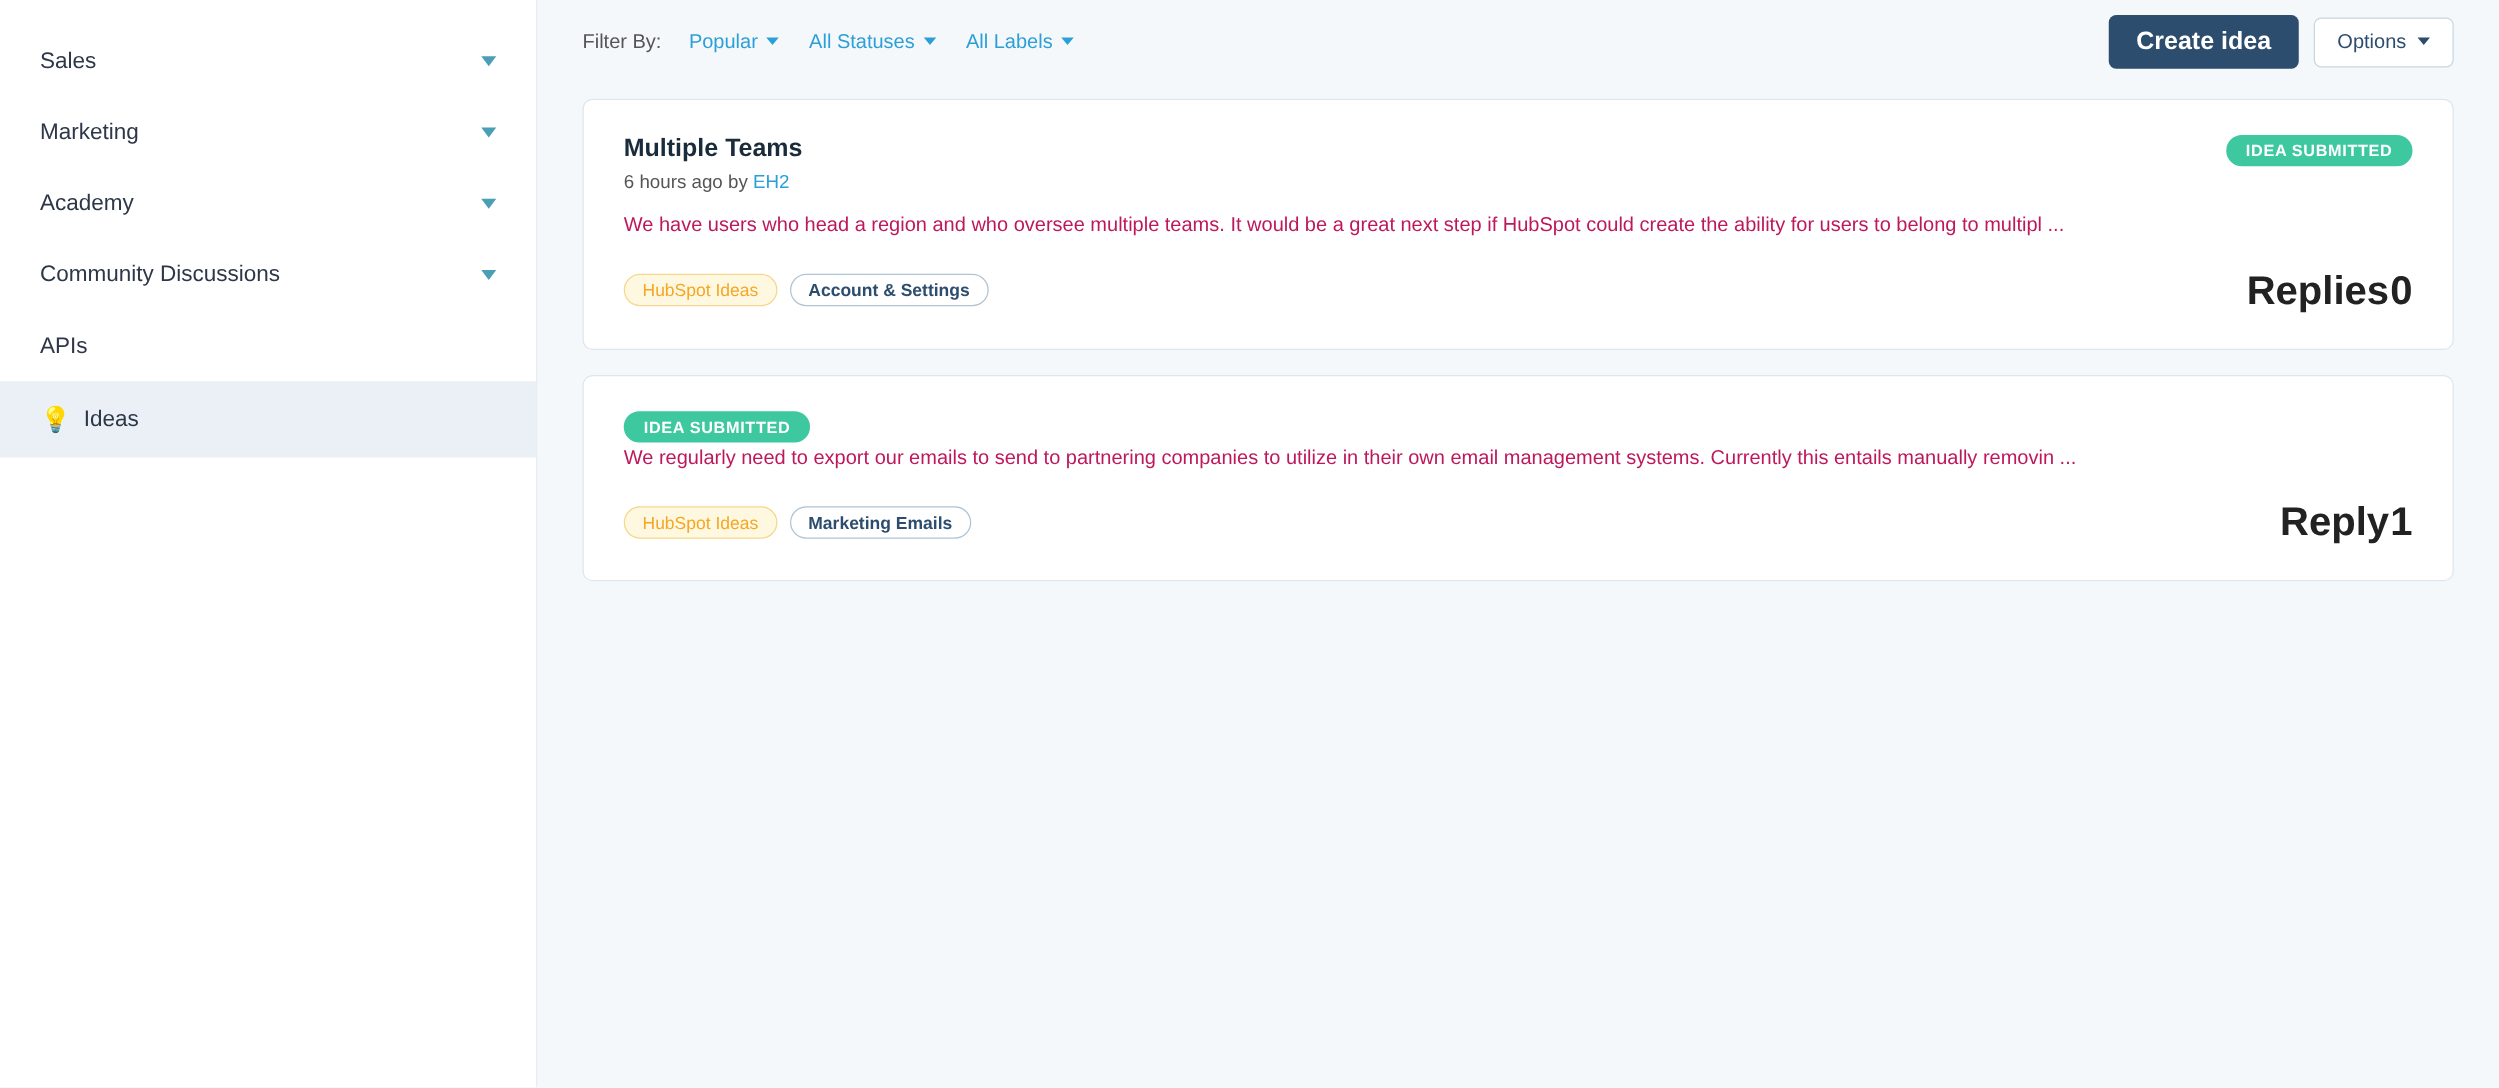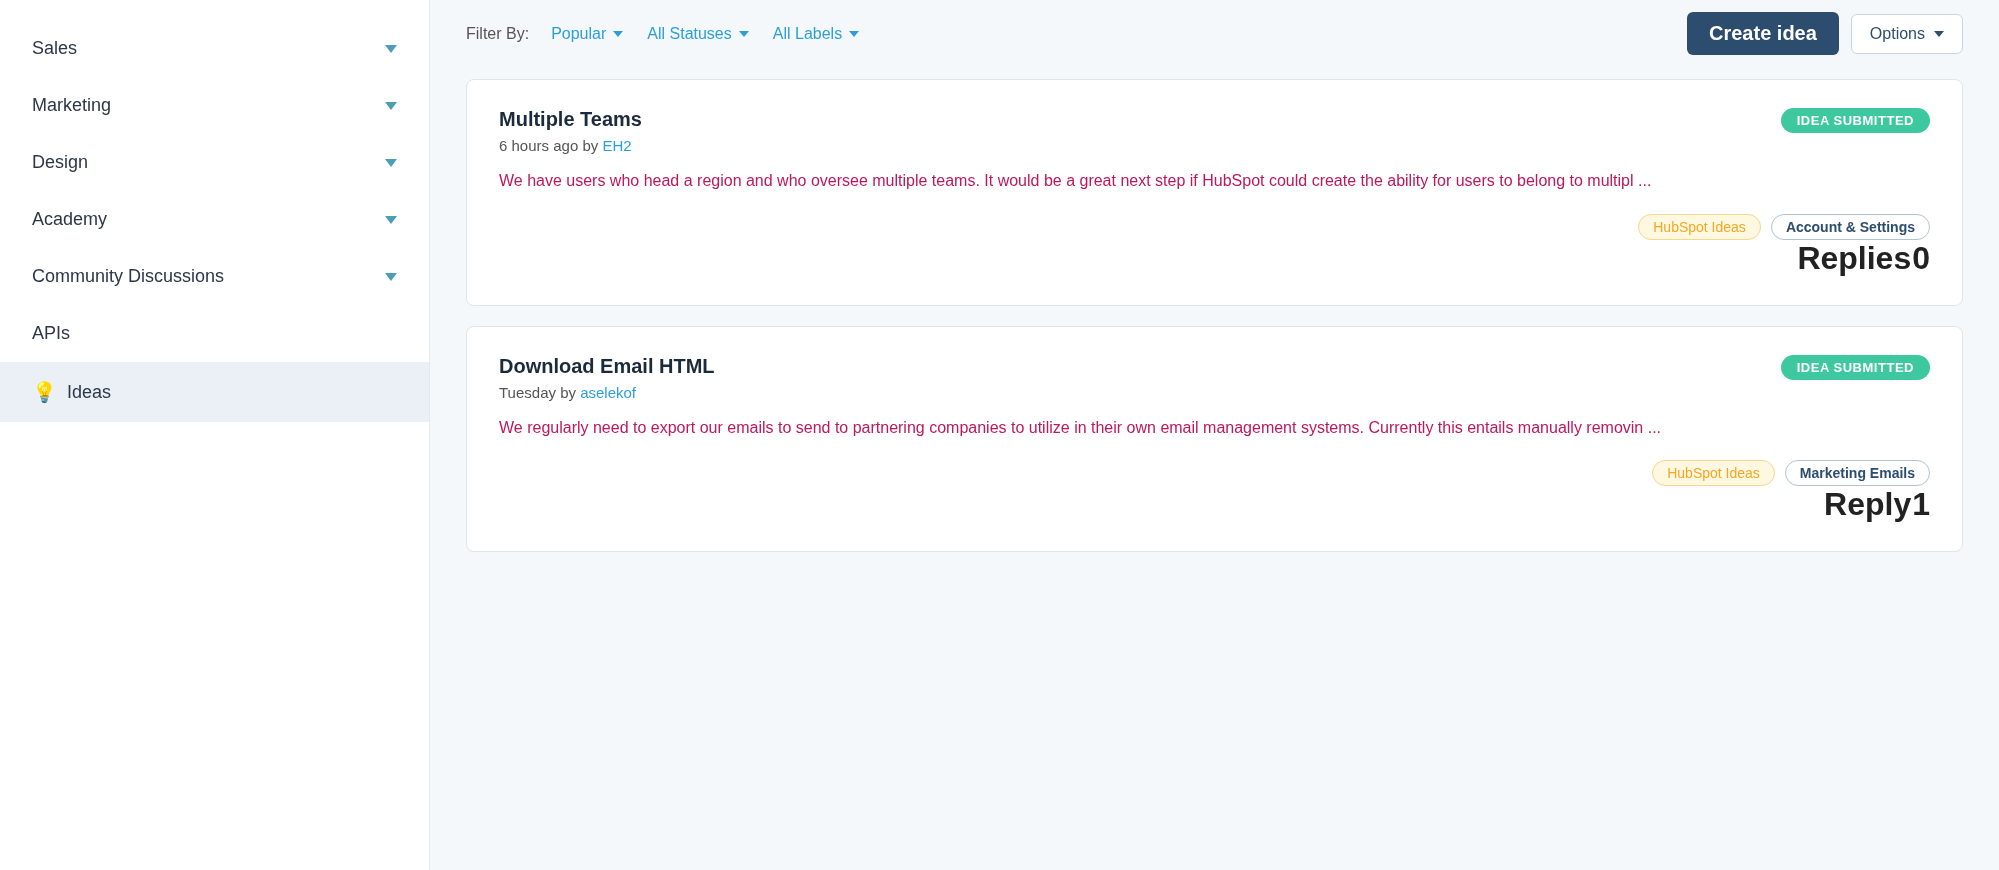--- a/index.html
+++ b/index.html
@@ -136,23 +136,22 @@
       text-decoration: none;
     }
     .card-body {
       font-size: 16px;
       color: #be185d;
       line-height: 1.6;
       margin-bottom: 20px;
     }
     .card-footer {
       display: flex;
-      align-items: flex-end;
+      align-items: center;
       justify-content: space-between;
-      flex-direction: column;
     }
     .tags {
       display: flex;
       gap: 10px;
     }
     .tag-hubspot {
       background: #fff8e1;
       color: #f5a623;
       border: 1px solid #f5d78e;
       border-radius: 20px;
@@ -234,26 +233,20 @@
       <span><span class="chevron-down"></span></span>
     </div>
 
     <div class="sidebar-item">
       <span class="item-label">
         <span>Marketing</span>
       </span>
       <span><span class="chevron-down"></span></span>
     </div>
 
-    <div class="sidebar-item">
-      <span class="item-label">
-        <span>Design</span>
-      </span>
-      <span><span class="chevron-down"></span></span>
-    </div>
 
     <div class="sidebar-item">
       <span class="item-label">
         <span>Academy</span>
       </span>
       <span><span class="chevron-down"></span></span>
     </div>
 
     <div class="sidebar-item">
       <span class="item-label">
@@ -322,26 +315,20 @@
           <span class="tag-dark">Account &amp; Settings</span>
         </div>
         <div class="replies">
           <span>Replies</span><span>0</span>
         </div>
       </div>
     </div>
 
     <div class="card">
       <div class="card-top">
-        <div>
-          <div class="card-title">Download Email HTML</div>
-          <div class="card-meta">
-            <span>Tuesday by </span><a href="#">aselekof</a>
-          </div>
-        </div>
         <span class="badge-submitted">IDEA SUBMITTED</span>
       </div>
       <div class="card-body">We regularly need to export our emails to send to partnering companies to utilize in their own email management systems. Currently this entails manually removin ...</div>
       <div class="card-footer">
         <div class="tags">
           <span class="tag-hubspot">HubSpot Ideas</span>
           <span class="tag-dark">Marketing Emails</span>
         </div>
         <div class="replies">
           <span>Reply</span><span>1</span>

